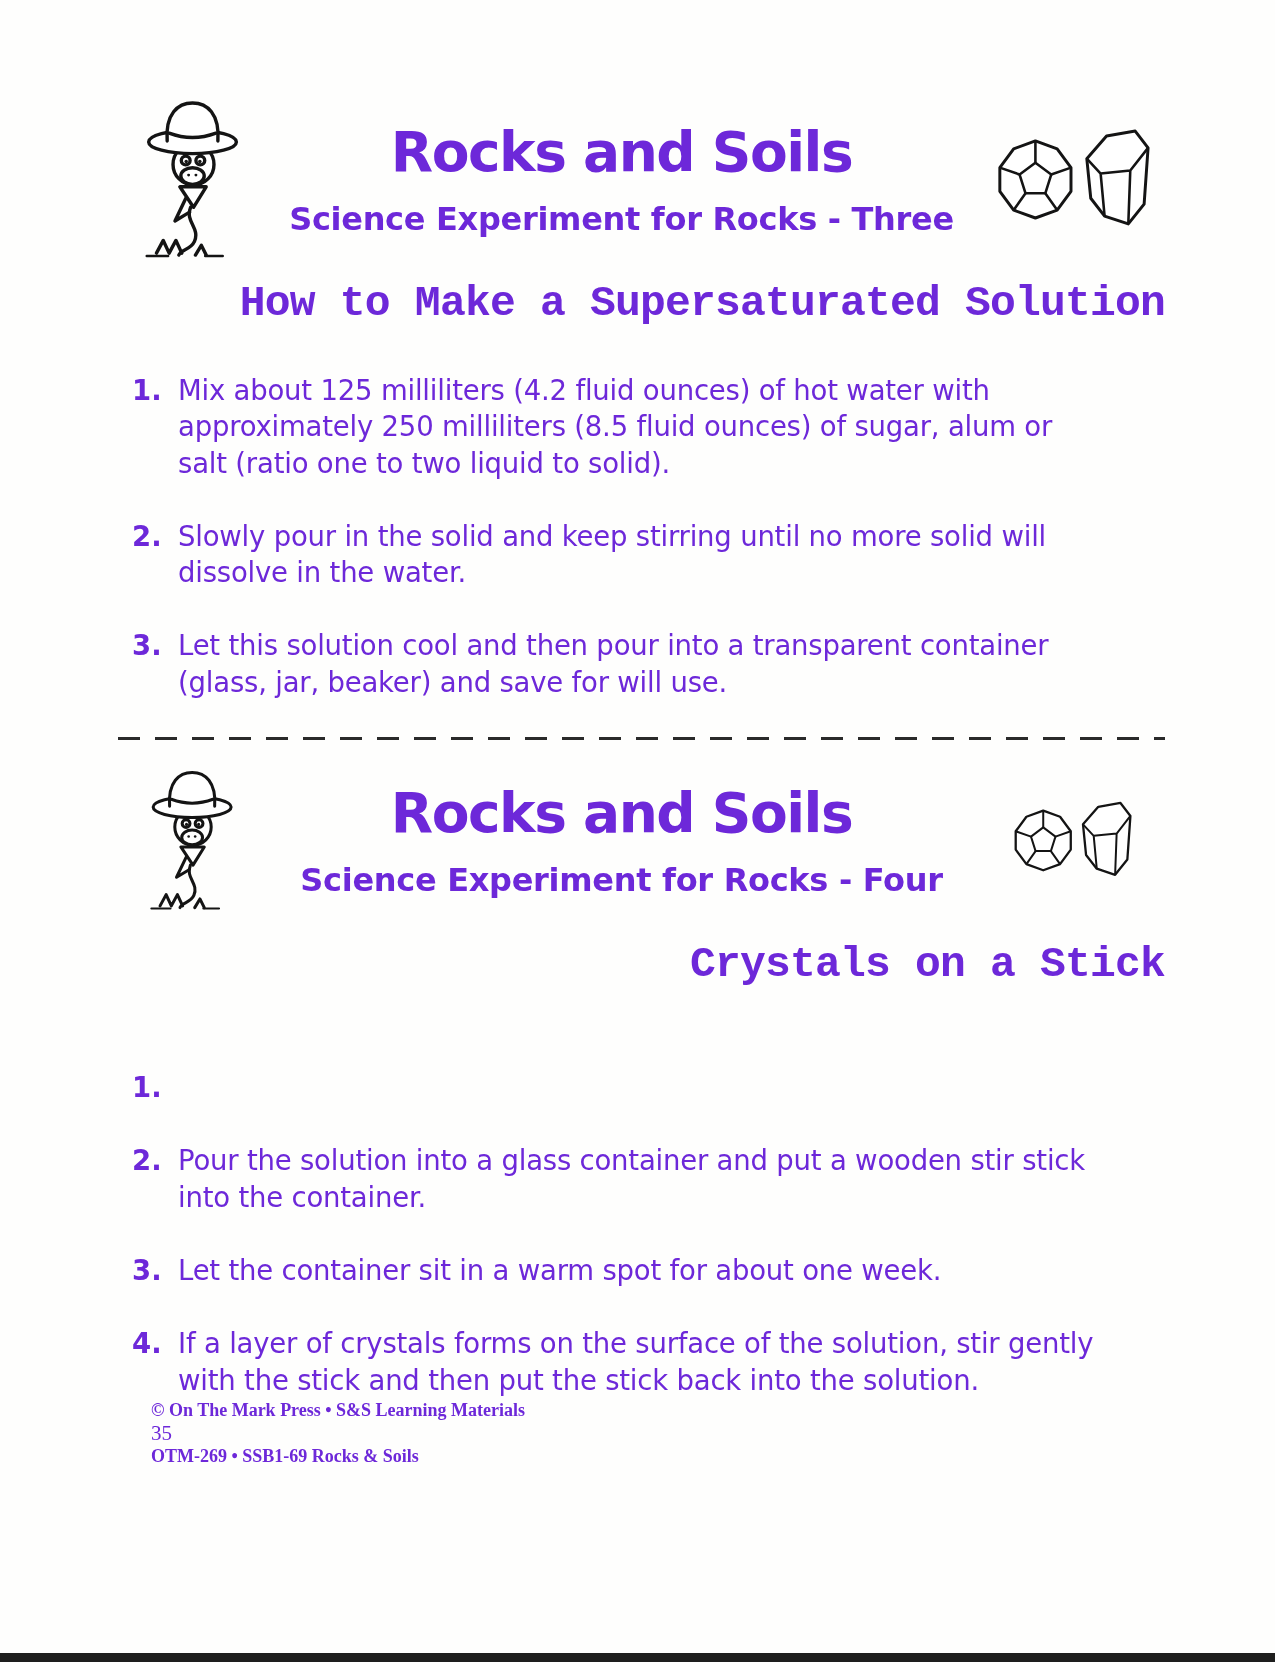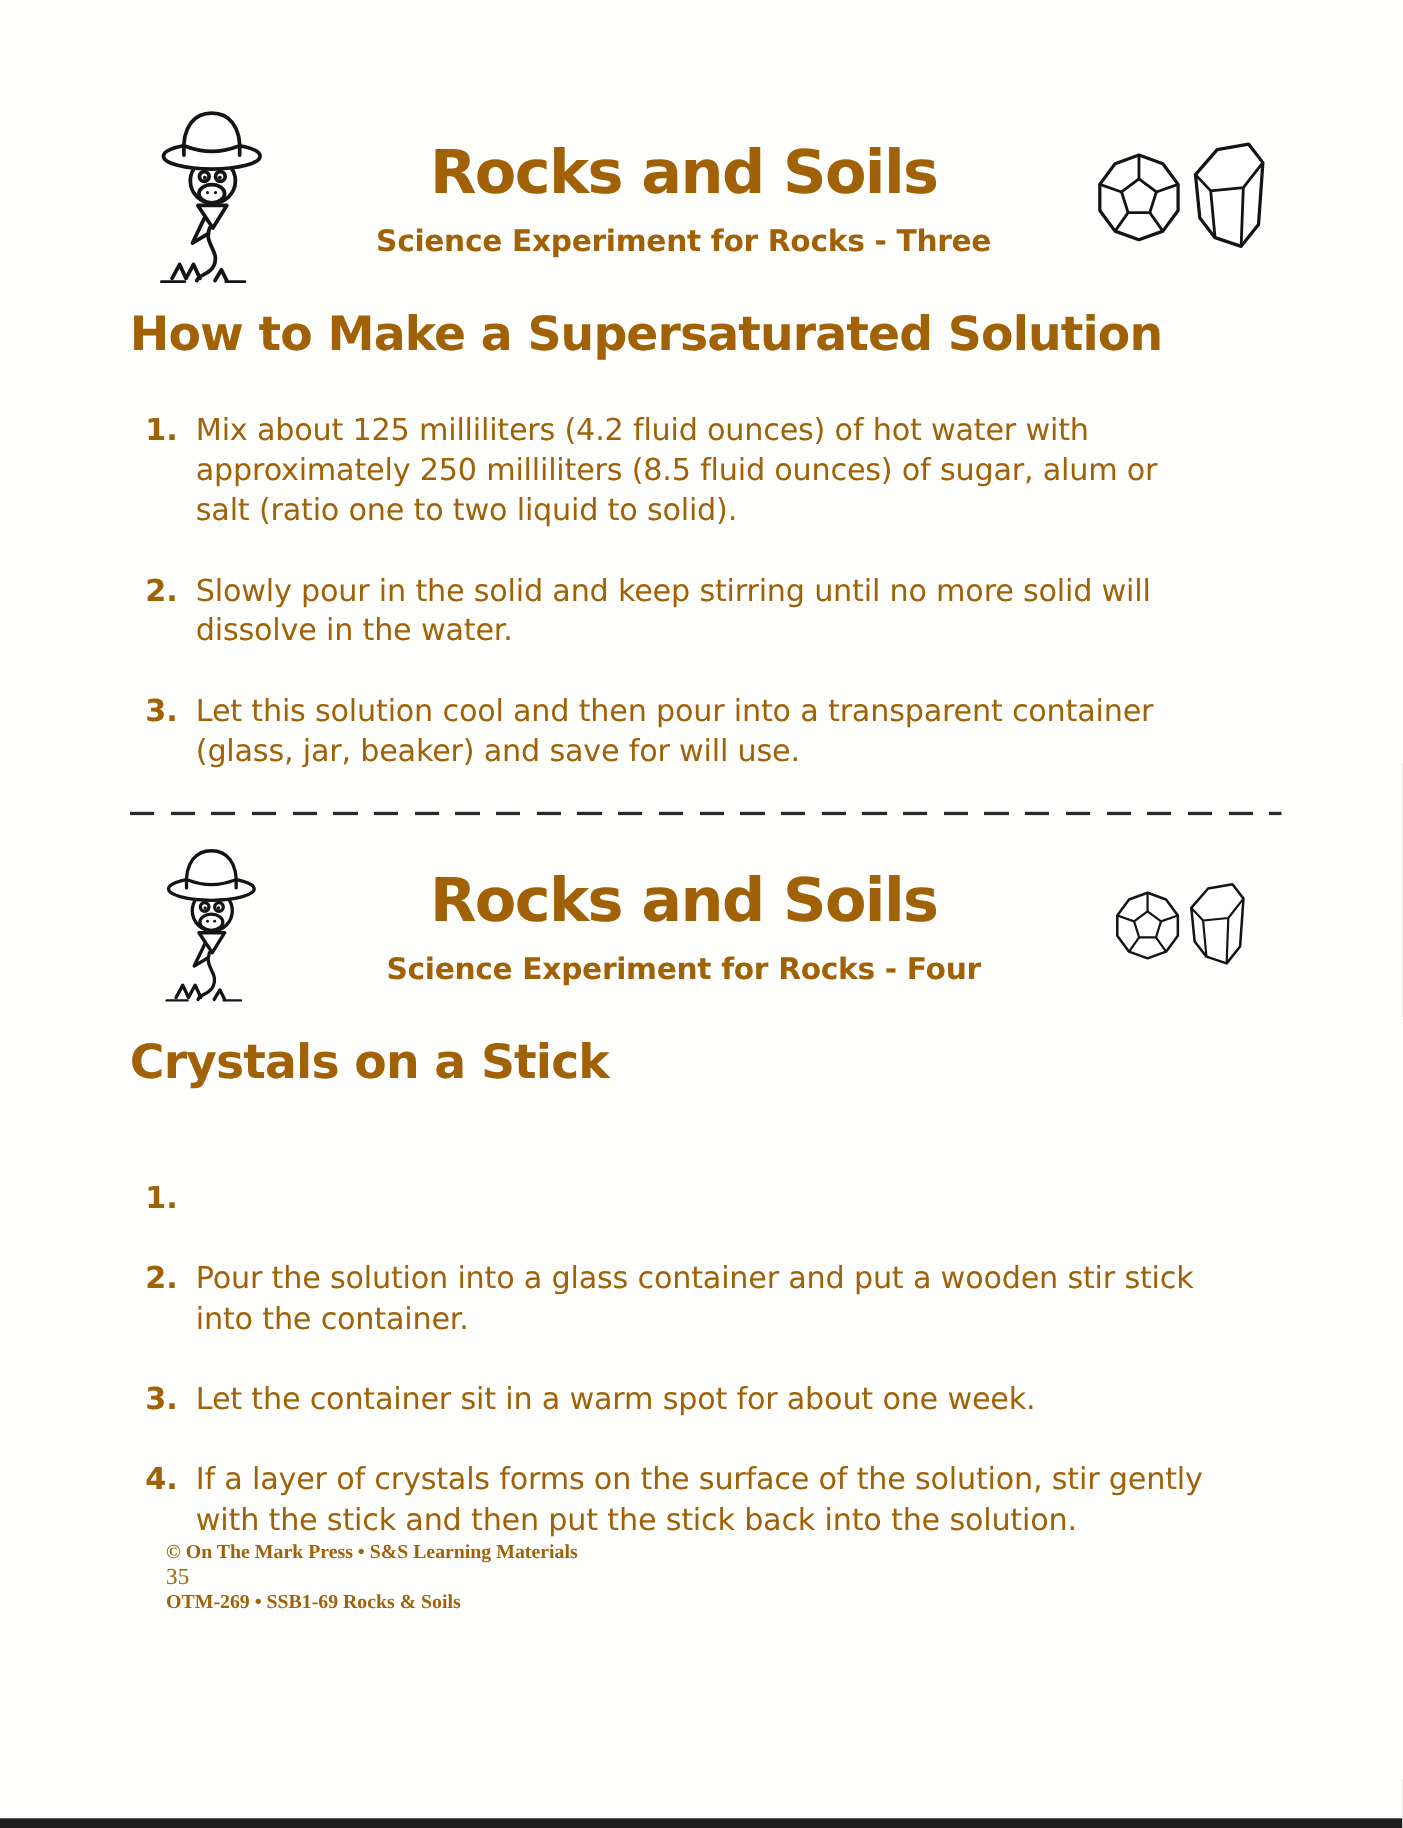--- a/index.html
+++ b/index.html
@@ -2,42 +2,42 @@
 <html><head>
 <meta charset="utf-8">
 <style>
   * { margin:0; padding:0; box-sizing:border-box; }
   html,body { background:#d9d9d9; }
   .page {
     width:1275px; height:1662px;
     background:#fefefd;
     position:relative; overflow:hidden;
     font-family:"DejaVu Sans", sans-serif;
-    color:#a16207;
+    color:#6d28d9;
     margin:0 auto;
   }
   .content { padding:95px 110px 0 118px; }
 
   .sec-header{
     display:grid;
     grid-template-columns:150px 1fr 190px;
     align-items:center;
   }
   .mascot svg{ display:block; margin:0 auto; }
   .gems{ justify-self:center; }
   .title-block{ text-align:center; }
   .title{
     font-size:55px; font-weight:bold; letter-spacing:-1.5px;
   }
   .subtitle{
-    font-size:27px; font-weight:bold; margin-top:16px; letter-spacing:-0.3px;
+    font-size:32px; font-weight:bold; margin-top:16px; letter-spacing:-0.3px;
   }
   .exp-heading{
-    text-align:left; font-size:43px; font-weight:bold;
-    letter-spacing:-0.8px; margin:16px 0 44px 0;
+    text-align:right; font-size:43px; font-weight:bold;
+    letter-spacing:-0.8px; margin:16px 0 44px 0;font-family:Liberation Mono, monospace;
   }
   .sec2 .exp-heading{ margin:26px 0 80px 0; }
 
   .steps{ margin-left:14px; }
   .step{
     display:flex; font-size:27.5px; line-height:1.32;
     margin-bottom:37px;
   }
   .step .num{ font-weight:bold; width:46px; flex:none; }
   .step .txt{ flex:1; max-width:925px; letter-spacing:-0.2px; }

